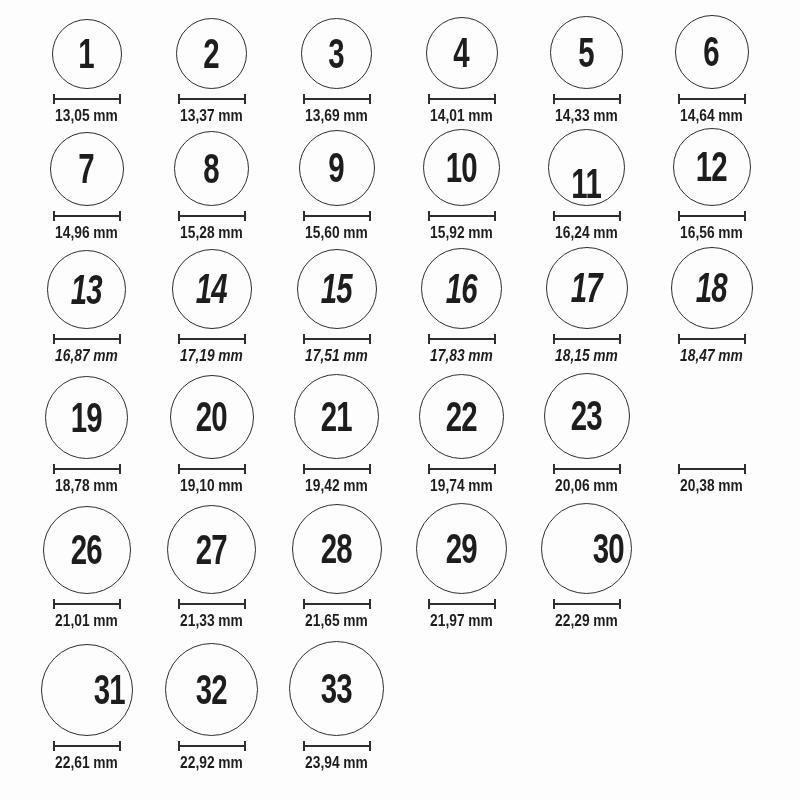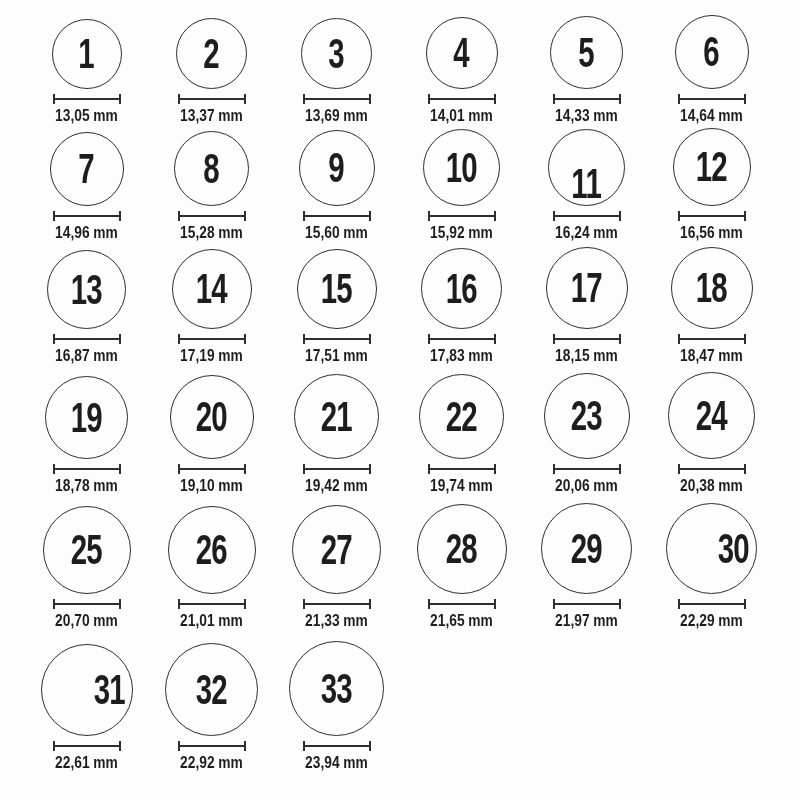--- a/index.html
+++ b/index.html
@@ -162,21 +162,21 @@
     <div class="dlabel">16,24 mm</div>
   </div>
       <div class="cell">
     <div class="circle" style="width: 78px; height: 78px;">
       <span class="num">12</span>
     </div>
     <div class="measure"></div>
     <div class="dlabel">16,56 mm</div>
   </div>
     </div>
-    <div class="row" style="height: 123px;">
+    <div class="row" style="height: 123px; font-style: italic;">
       <div class="cell">
     <div class="circle" style="width: 79px; height: 79px;">
       <span class="num">13</span>
     </div>
     <div class="measure"></div>
     <div class="dlabel">16,87 mm</div>
   </div>
       <div class="cell">
     <div class="circle" style="width: 80px; height: 80px;">
       <span class="num">14</span>
@@ -243,35 +243,25 @@
     <div class="dlabel">19,74 mm</div>
   </div>
       <div class="cell">
     <div class="circle" style="width: 86px; height: 86px;">
       <span class="num">23</span>
     </div>
     <div class="measure"></div>
     <div class="dlabel">20,06 mm</div>
   </div>
       <div class="cell">
-    <div class="circle" style="width: 87px; height: 87px;">
-      <span class="num">24</span>
-    </div>
     <div class="measure"></div>
     <div class="dlabel">20,38 mm</div>
   </div>
     </div>
     <div class="row" style="height: 135px;">
-      <div class="cell">
-    <div class="circle" style="width: 88px; height: 88px;">
-      <span class="num">25</span>
-    </div>
-    <div class="measure"></div>
-    <div class="dlabel">20,70 mm</div>
-  </div>
       <div class="cell">
     <div class="circle" style="width: 88px; height: 88px;">
       <span class="num">26</span>
     </div>
     <div class="measure"></div>
     <div class="dlabel">21,01 mm</div>
   </div>
       <div class="cell">
     <div class="circle" style="width: 89px; height: 89px;">
       <span class="num">27</span>

